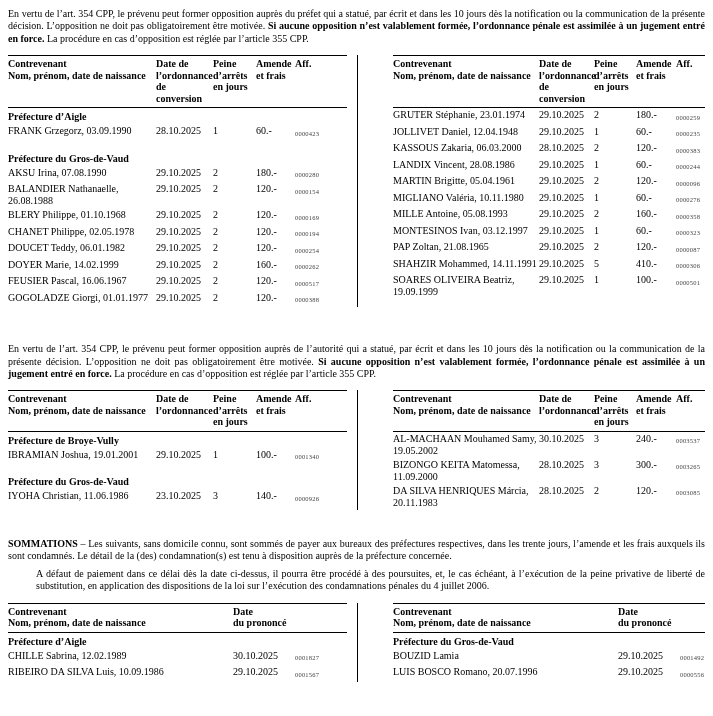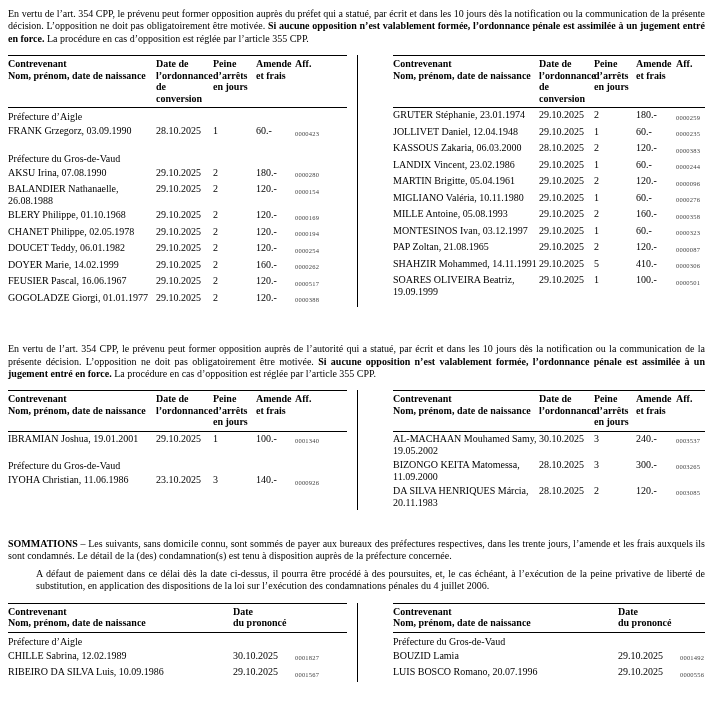--- a/index.html
+++ b/index.html
@@ -18,21 +18,21 @@
   .vdiv { width:1px; background:#000; margin-left:10px; margin-right:35px; }
   table { border-collapse:collapse; table-layout:fixed; align-self:flex-start; }
   table.tleft  { width:339px; }
   table.tright { width:312px; }
   thead th {
     text-align:left; font-weight:bold; vertical-align:top;
     border-top:1.5px solid #000; border-bottom:1.5px solid #000;
     padding:2px 0 3px 0; white-space:pre-line; line-height:11.5px; font-size:10px;margin-top:24px;
   }
   tbody td { vertical-align:top; padding:1px 2px 1px 0; line-height:12px; font-size:10px; }
-  tbody td.group { font-weight:normal; padding-top:3px; }
+  tbody td.group { font-weight:bold; padding-top:3px; }
   tbody tr.gap td { padding-top:12px; }
   tbody td:last-child:not(.group) { font-size:6.5px; color:#444; padding-top:3.5px; letter-spacing:0.2px; }
   .sect2 { margin-top:36px; }
   .sect3 { margin-top:28px; }
 </style>
 </head>
 <body>
 
 <section>
   <p class="intro"><span>En vertu de l’art. 354 CPP, le prévenu peut former opposition auprès du préfet qui a statué, par écrit et dans les 10 jours dès la notification ou la communication de la présente décision. L’opposition ne doit pas obligatoirement être motivée. </span><b>Si aucune opposition n’est valablement formée, l’ordonnance pénale est assimilée à un jugement entré en force.</b><span> La procédure en cas d’opposition est réglée par l’article 355 CPP.</span></p>
@@ -172,21 +172,21 @@
             <td>0000235</td>
           </tr>
           <tr>
             <td>KASSOUS Zakaria, 06.03.2000</td>
             <td>28.10.2025</td>
             <td>2</td>
             <td>120.-</td>
             <td>0000383</td>
           </tr>
           <tr>
-            <td>LANDIX Vincent, 23.02.1986</td>
+            <td>LANDIX Vincent, 28.08.1986</td>
             <td>29.10.2025</td>
             <td>1</td>
             <td>60.-</td>
             <td>0000244</td>
           </tr>
           <tr>
             <td>MARTIN Brigitte, 05.04.1961</td>
             <td>29.10.2025</td>
             <td>2</td>
             <td>120.-</td>
@@ -259,20 +259,23 @@
             <th>Peine
 d’arrêts
 en jours</th>
             <th>Amende
 et frais</th>
             <th>Aff.</th>
           </tr>
         </thead>
         <tbody>
           <tr>
+            <td colspan="5" class="group">Préfecture de Broye-Vully</td>
+          </tr>
+          <tr>
             <td>IBRAMIAN Joshua, 19.01.2001</td>
             <td>29.10.2025</td>
             <td>1</td>
             <td>100.-</td>
             <td>0001340</td>
           </tr>
           <tr class="gap">
             <td colspan="5" class="group">Préfecture du Gros-de-Vaud</td>
           </tr>
           <tr>

